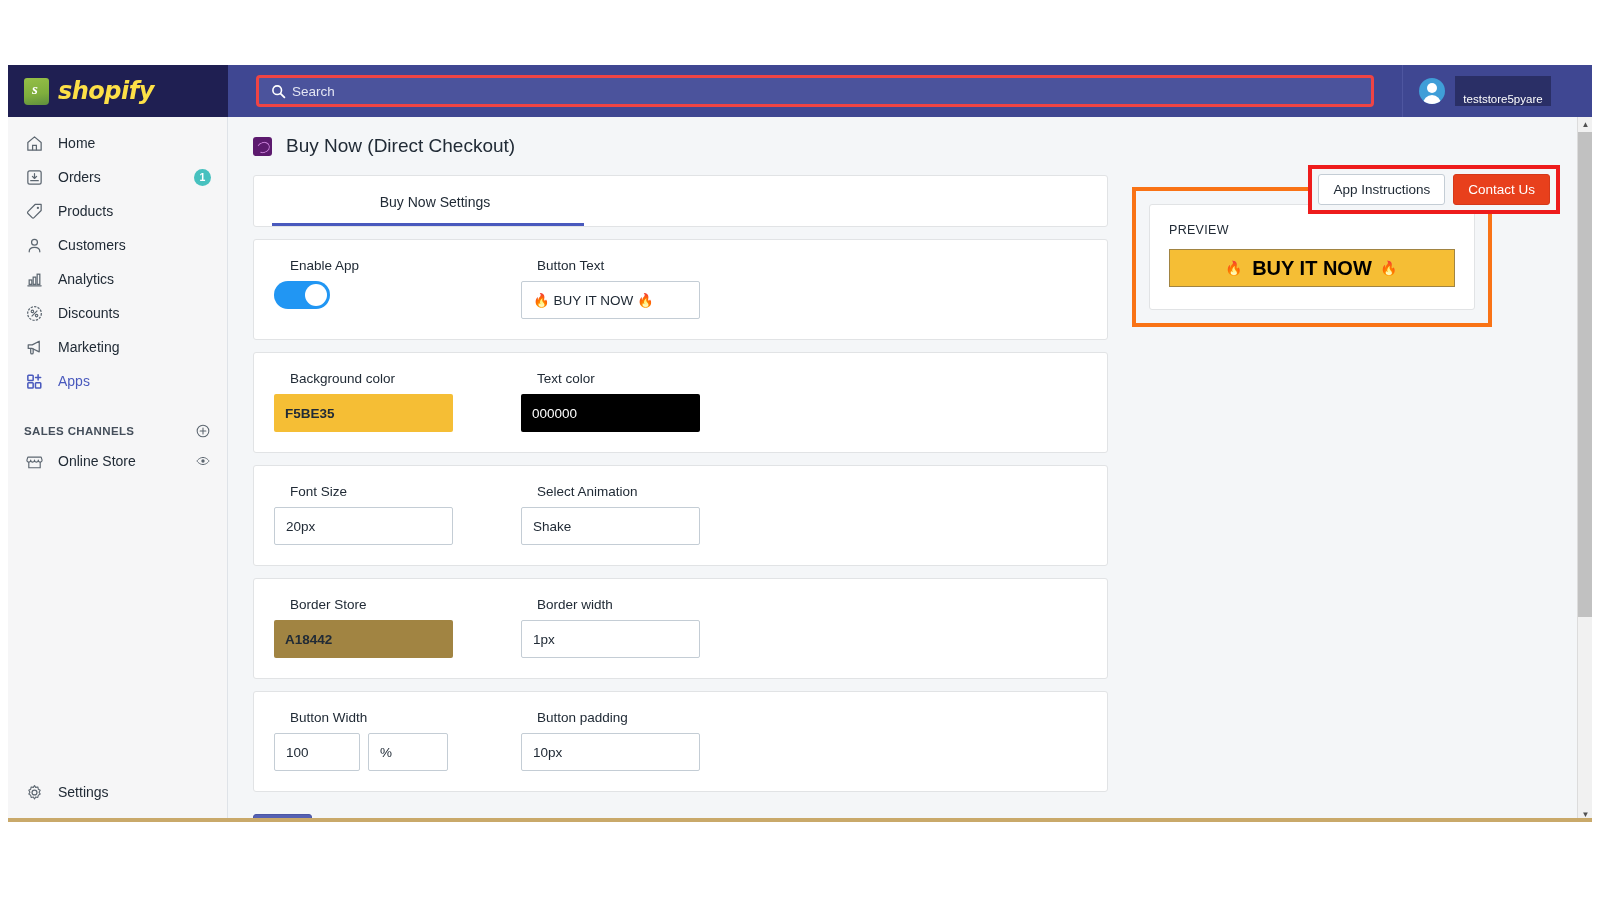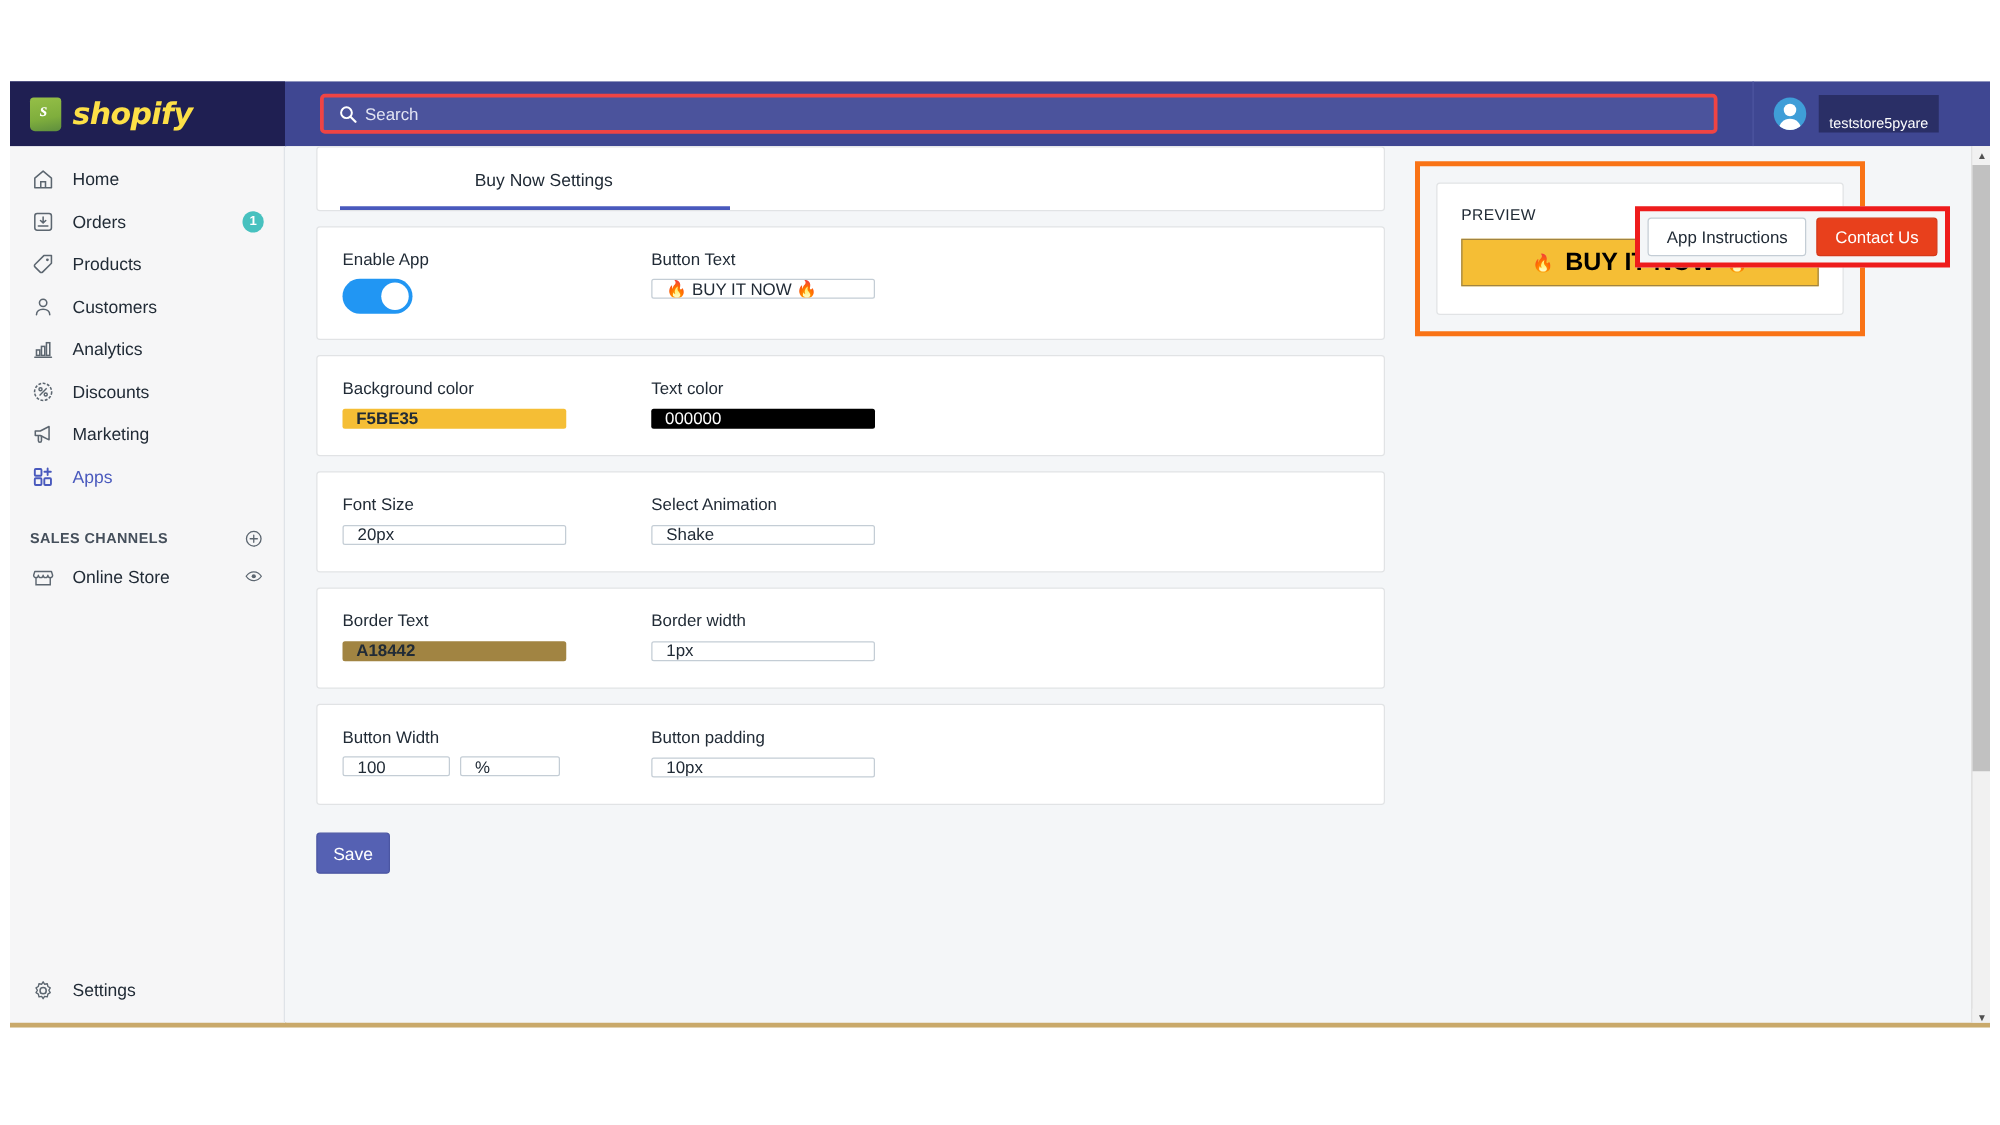--- a/index.html
+++ b/index.html
@@ -176,24 +176,24 @@
 
   
   .field-card {
     background: #ffffff; border: 1px solid #e1e3e5; border-radius: 3px;
     margin-top: 12px; padding: 18px 20px 20px 20px;
     display: flex; gap: 0;
   }
   .field-col { width: 247px; }
   .field-col.second { margin-left: 0; }
   .field-label {
-    font-size: 13.5px; color: #212b36; margin-bottom: 8px; display: block;
+    font-size: 13.5px; color: #212b36; margin-bottom: 8px; display: block; margin-left: 16px;
   }
   .inp {
-    width: 179px; height: 16px;
+    width: 179px; height: 38px;
     border: 1px solid #c4cdd5; border-radius: 2px;
     background: #ffffff;
     font-size: 13.5px; color: #212b36;
     padding: 0 11px; outline: none;
     font-family: "Liberation Sans", sans-serif;
   }
   .inp.wide { width: 179px; }
   .inp.colorbox {
     border: none; font-weight: bold; color: #212b36;
   }
@@ -434,20 +434,24 @@
             <circle cx="10" cy="10" r="2.6" fill="none" stroke="currentColor" stroke-width="1.3"></circle>
             <path d="M10 2.6l1.2 2 2.3-.4.5 2.3 2 1.2-1.2 2 1.2 2-2 1.2-.5 2.3-2.3-.4-1.2 2-1.2-2-2.3.4-.5-2.3-2-1.2 1.2-2-1.2-2 2-1.2.5-2.3 2.3.4z" fill="none" stroke="currentColor" stroke-width="1.15" stroke-linejoin="round"></path>
           </svg>
       </span>
       <span class="nav-label">Settings</span>
     </div>
   </div>
 
   <div class="main">
 
+    <div class="page-header">
+      <span class="app-icon"></span>
+      <span class="page-title">Buy Now (Direct Checkout)</span>
+    </div>
 
     <div class="content-area">
 
       <div class="col-left">
 
         <div class="tab-card">
           <div class="tab-item">
             <span>Buy Now Settings</span>
           </div>
           <div class="tab-underline"></div>
@@ -483,21 +487,21 @@
             <input class="inp wide" type="text" value="20px" style="">
           </div>
           <div class="field-col second">
             <span class="field-label">Select Animation</span>
             <input class="inp wide" type="text" value="Shake" style="">
           </div>
         </div>
 
         <div class="field-card">
           <div class="field-col">
-            <span class="field-label">Border Text</span>
+            <span class="field-label">Border Store</span>
             <input class="inp colorbox" type="text" style="background: rgb(161, 132, 66);" value="A18442">
           </div>
           <div class="field-col second">
             <span class="field-label">Border width</span>
             <input class="inp wide" type="text" value="1px" style="">
           </div>
         </div>
 
         <div class="field-card">
           <div class="field-col">

